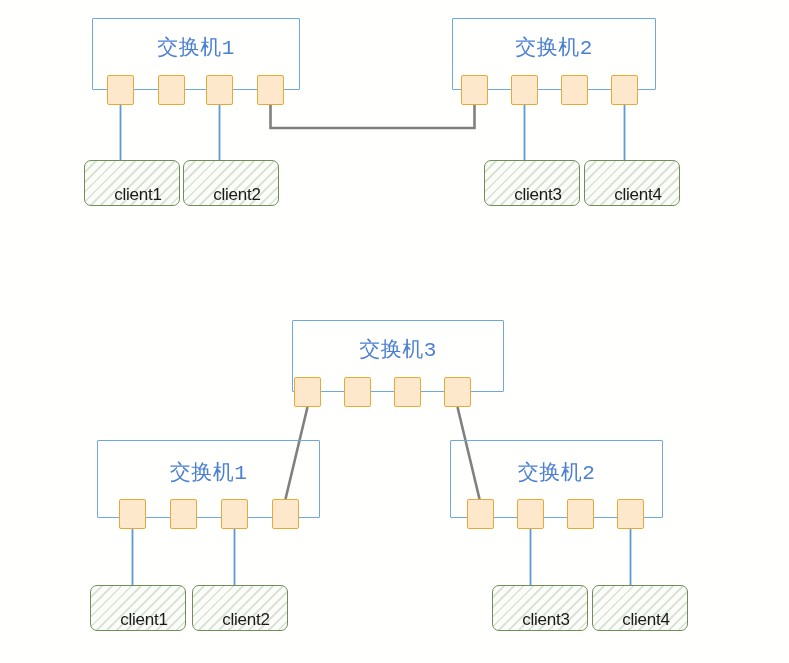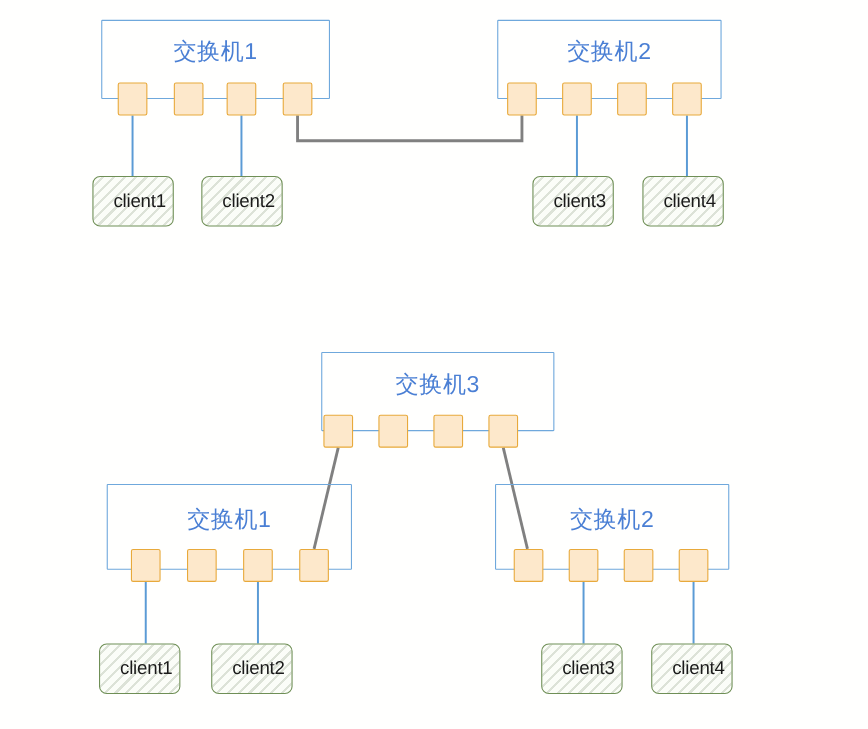--- a/index.html
+++ b/index.html
@@ -34,54 +34,54 @@
     background: transparent;
     border-radius: 1px;
   }
   .switch-label {
     position: absolute;
     left: 0;
     right: 0;
     text-align: center;
     color: #4a7fd4;
     font-size: 21px;
-    font-family: Liberation Sans, sans-serif;
+    font-family: Liberation Mono, monospace;
     letter-spacing: 0.5px;
     white-space: nowrap;
   }
 
   
   .port {
     position: absolute;
     box-sizing: border-box;
     width: 27px;
     height: 30px;
     background: #fde8cb;
     border: 1.8px solid #e8a93b;
     border-radius: 2px;
   }
 
   
   .client {
     position: absolute;
     box-sizing: border-box;
-    width: 74px;
+    width: 96px;
     height: 46px;
     border: 1.7px solid #6f8f56;
     border-radius: 7px;
     background-color: #fbfdf8;
     background-image: repeating-linear-gradient(
         -45deg,
         rgba(150,165,140,0.00) 0px,
         rgba(150,165,140,0.00) 5px,
         rgba(150,165,140,0.30) 5px,
         rgba(150,165,140,0.30) 7px
     );
     display: flex;
-    align-items: center;
+    align-items: flex-end;
     justify-content: center;
     padding-left: 12px;
   }
   .client-label {
     font-size: 17px;
     color: #1a1a1a;
     font-family: "Liberation Sans", sans-serif;
     letter-spacing: -0.2px;
   }
 </style>

